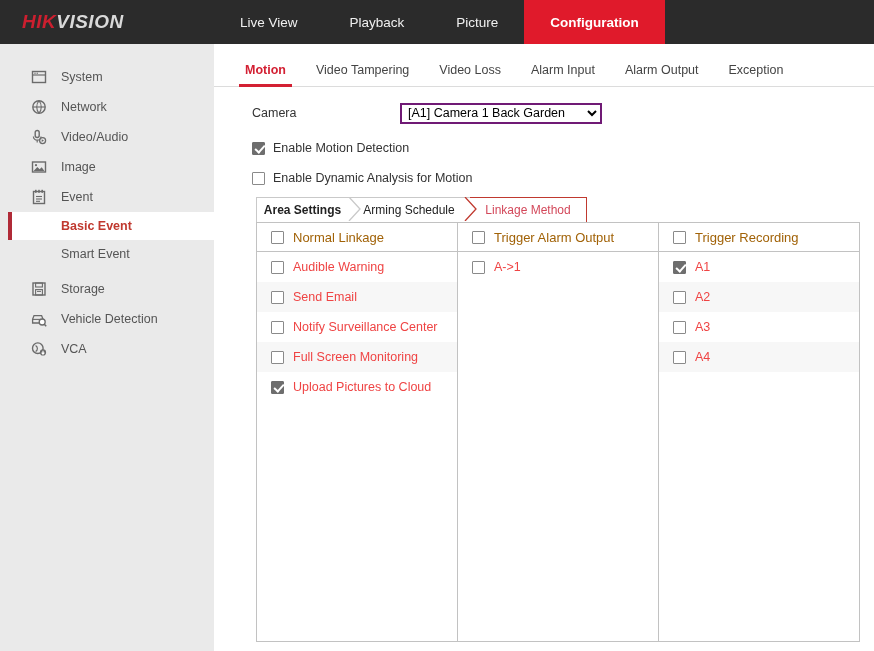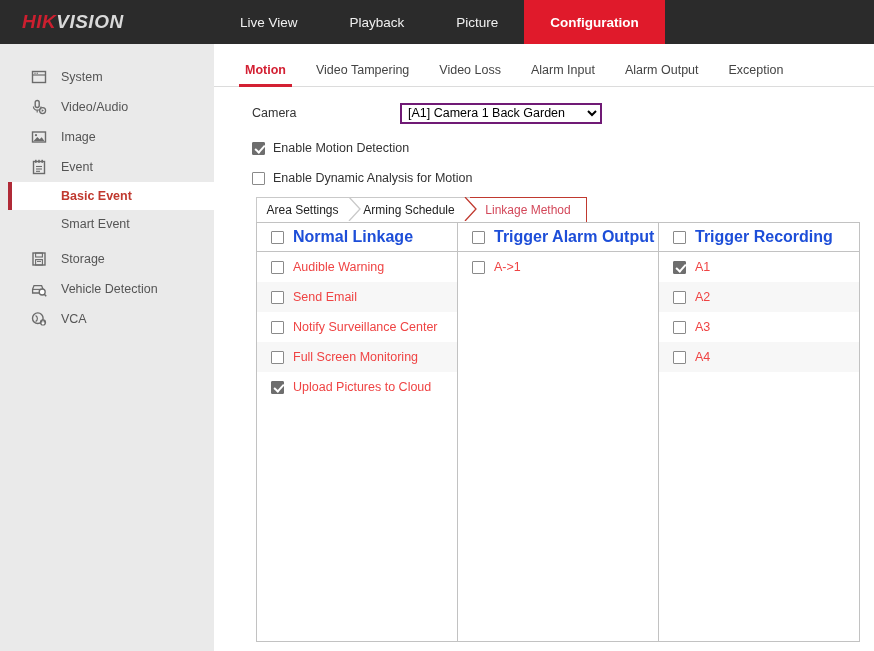--- a/index.html
+++ b/index.html
@@ -137,21 +137,21 @@
     height: 26px; width: 331px;
     display: flex; align-items: stretch;
   }
   .step {
     position: relative;
     display: flex; align-items: center; justify-content: center;
     font-size: 12px; color: #222222; cursor: pointer;
     border-top: 1px solid #c9c9c9; border-bottom: 1px solid #c9c9c9;
     background: #ffffff; white-space: nowrap;
   }
-  .step.s1 { width: 98px; border-left: 1px solid #c9c9c9; padding-right: 6px; }
+  .step.s1 { width: 98px; border-left: 1px solid #c9c9c9; padding-right: 6px; font-weight: bold; }
   .step.s2 { width: 116px; padding-right: 6px; }
   .step.s3 {
     width: 117px; color: #d3485a;
     border-top-color: #c0392f; border-bottom-color: #c0392f;
     border-right: 1px solid #c0392f;
   }
   
   .chev {
     position: absolute; top: 0; width: 13px; height: 24px;
     pointer-events: none;
@@ -171,21 +171,21 @@
   .lcol.c1 { width: 201px; border-right: 1px solid #c2c2c2; }
   .lcol.c2 { width: 201px; border-right: 1px solid #c2c2c2; }
   .lcol.c3 { width: 200px; }
 
   .lhead {
     height: 29px; display: flex; align-items: center;
     padding-left: 14px; background: #ffffff;
     border-bottom: 1px solid #c2c2c2;
   }
   .lhead .htext {
-    font-size: 16px; font-weight: bold; color: #1d4ed8; margin-left: 9px;
+    font-size: 13px; font-weight: normal; color: #a16207; margin-left: 9px;
   }
   .lrow {
     height: 30px; display: flex; align-items: center;
     padding-left: 14px; background: #ffffff;
   }
   .lrow.alt { background: #f7f7f7; }
   .lrow .rtext { font-size: 12.5px; color: #ef4444; margin-left: 9px; }
 </style>
 </head>
 <body>
@@ -212,20 +212,30 @@
       <svg width="16" height="16" viewBox="0 0 16 16">
           <rect x="1.5" y="2.5" width="13" height="11" fill="none" stroke="#6b6b6b" stroke-width="1.4"></rect>
           <line x1="1.5" y1="6" x2="14.5" y2="6" stroke="#6b6b6b" stroke-width="1.2"></line>
           <circle cx="4" cy="4.2" r="0.7" fill="#6b6b6b"></circle>
           <circle cx="6.2" cy="4.2" r="0.7" fill="#6b6b6b"></circle>
         </svg>
     </span>
     <span class="lbl">System</span>
   </div>
 
+  <div class="side-item">
+    <span class="ico">
+      <svg width="16" height="16" viewBox="0 0 16 16">
+          <circle cx="8" cy="8" r="6.2" fill="none" stroke="#6b6b6b" stroke-width="1.4"></circle>
+          <path d="M8 1.8 C5 4.5 5 11.5 8 14.2 M8 1.8 C11 4.5 11 11.5 8 14.2" fill="none" stroke="#6b6b6b" stroke-width="1.1"></path>
+          <line x1="2" y1="8" x2="14" y2="8" stroke="#6b6b6b" stroke-width="1.1"></line>
+        </svg>
+    </span>
+    <span class="lbl">Network</span>
+  </div>
 
   <div class="side-item">
     <span class="ico">
       <svg width="16" height="16" viewBox="0 0 16 16">
           <rect x="4.2" y="1.5" width="4" height="7" rx="2" fill="none" stroke="#6b6b6b" stroke-width="1.4"></rect>
           <path d="M2.4 7.4 a3.8 3.8 0 0 0 7.6 0" fill="none" stroke="#6b6b6b" stroke-width="1.2"></path>
           <line x1="6.2" y1="11.2" x2="6.2" y2="13.6" stroke="#6b6b6b" stroke-width="1.2"></line>
           <circle cx="11.6" cy="11.6" r="3" fill="none" stroke="#6b6b6b" stroke-width="1.3"></circle>
           <path d="M10.7 10.2 L13 11.6 L10.7 13 Z" fill="#6b6b6b"></path>
         </svg>

